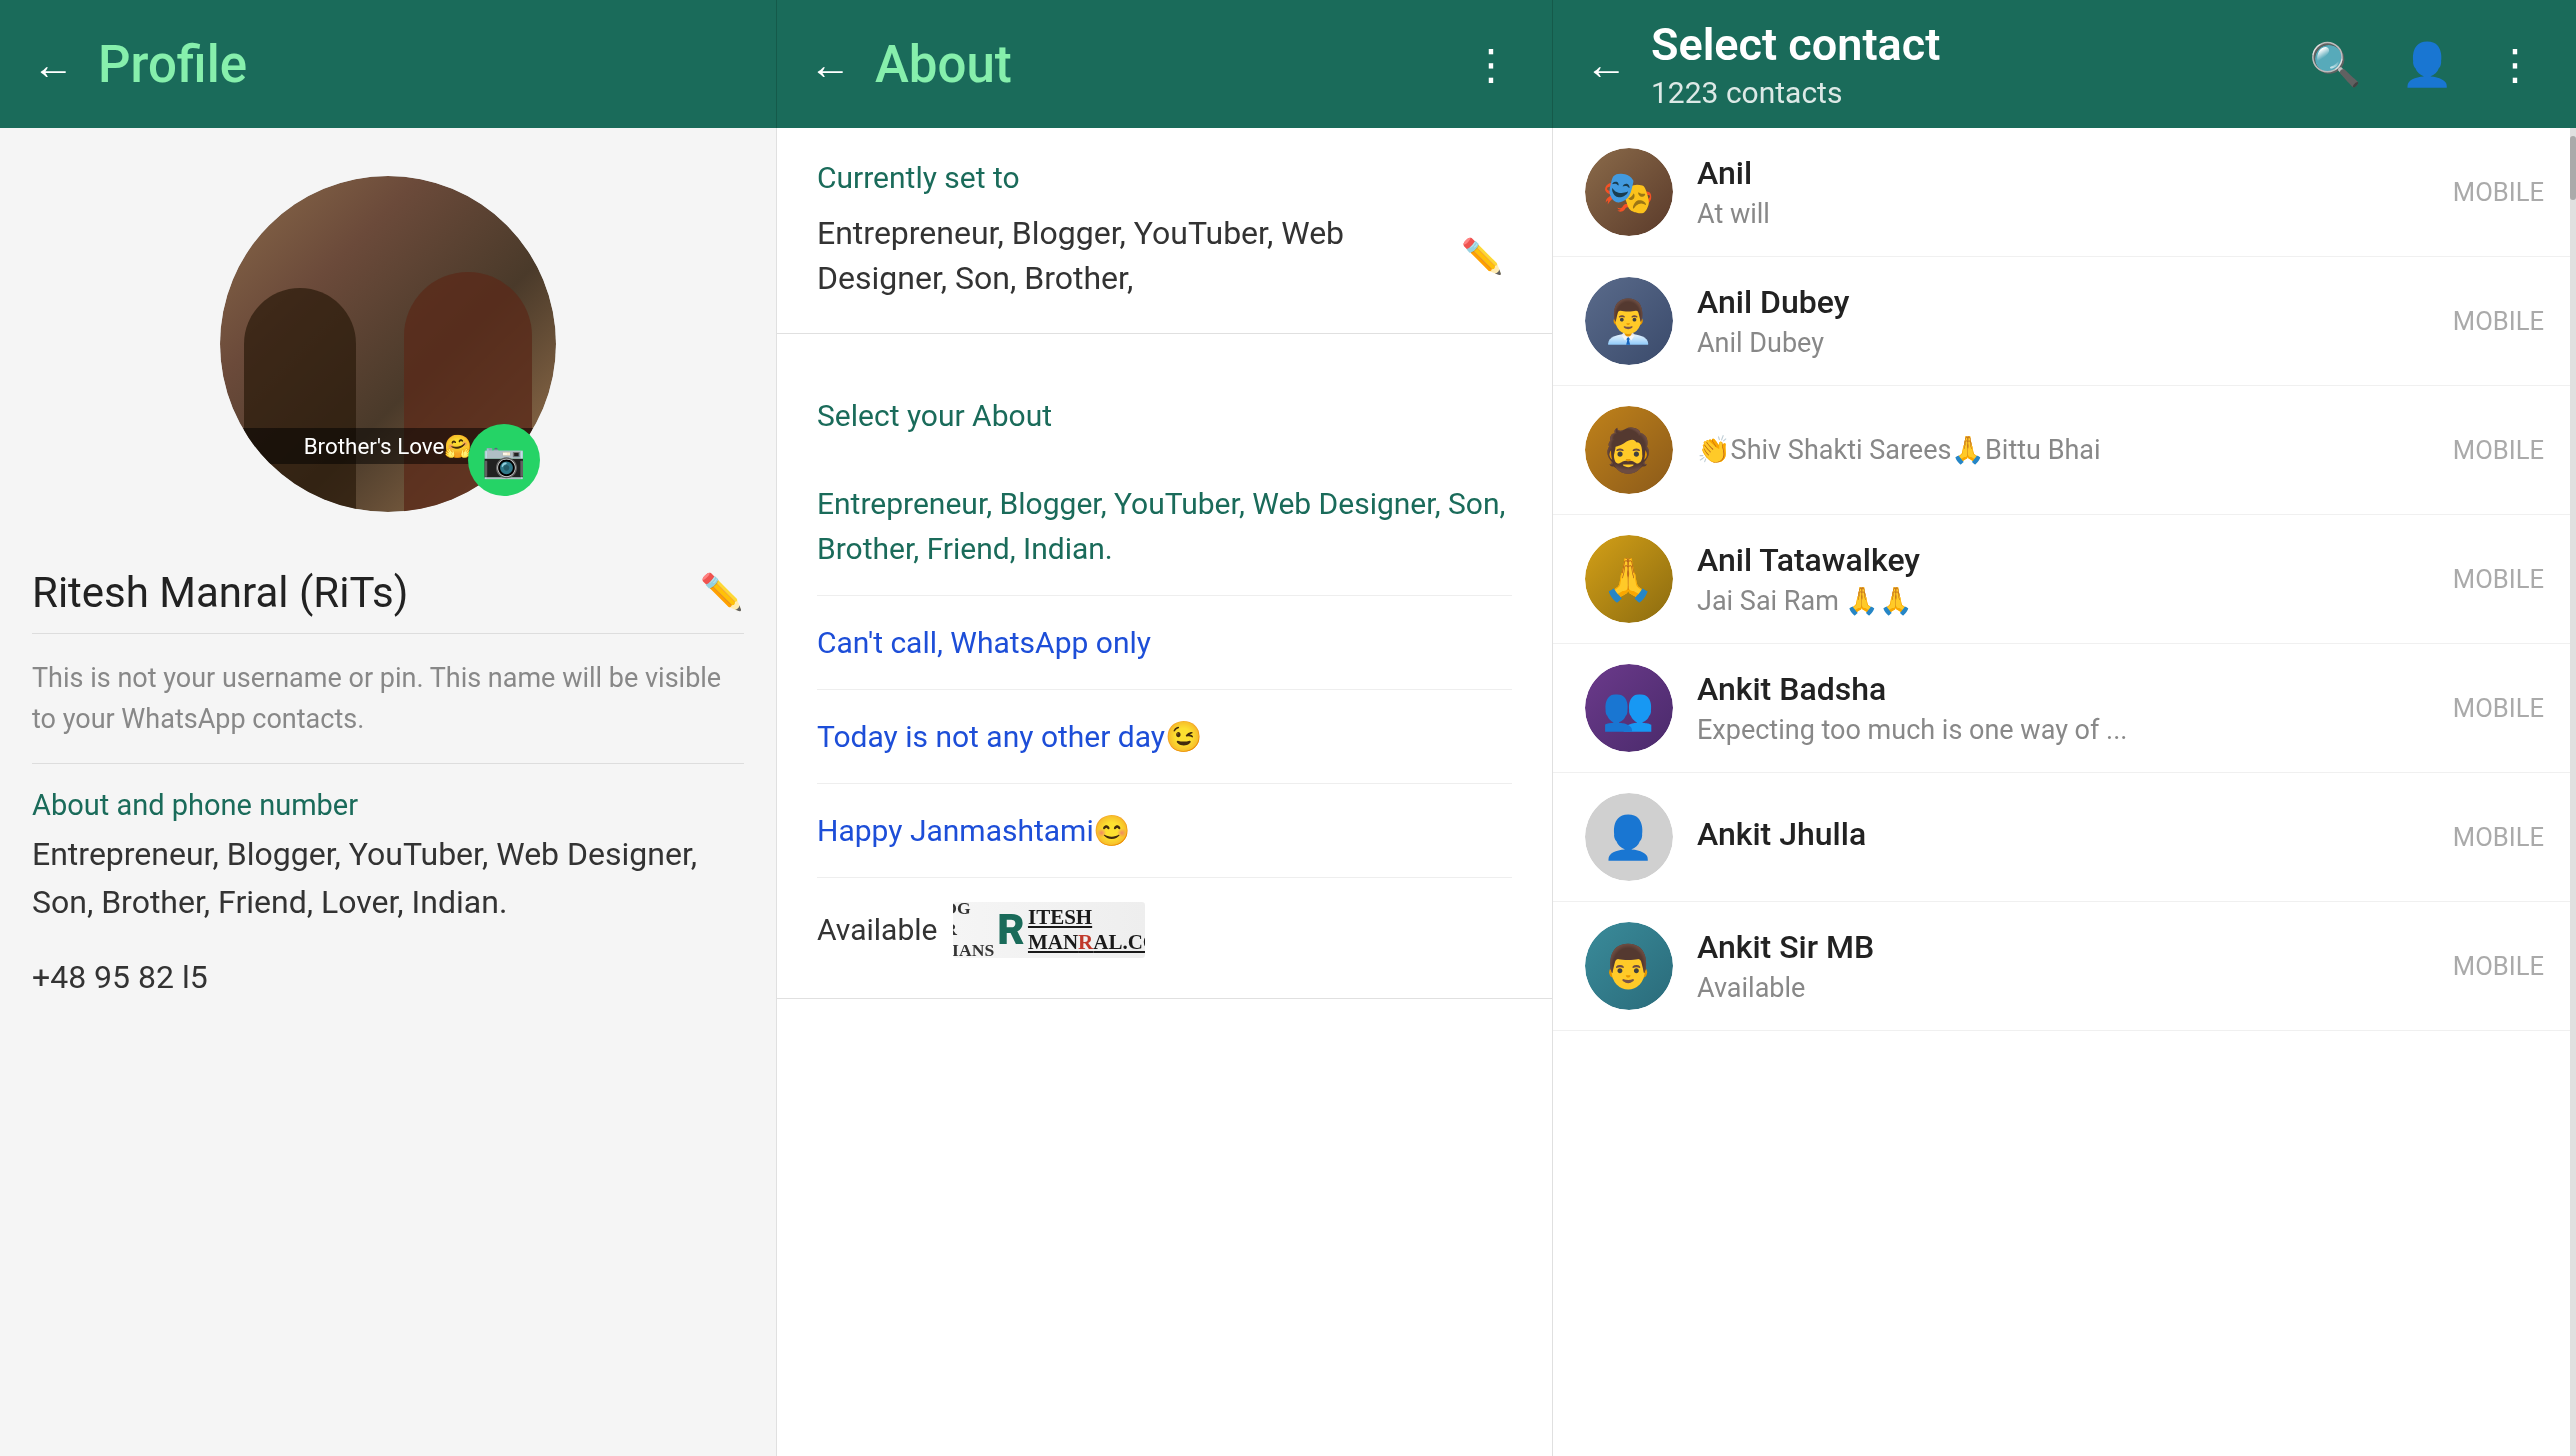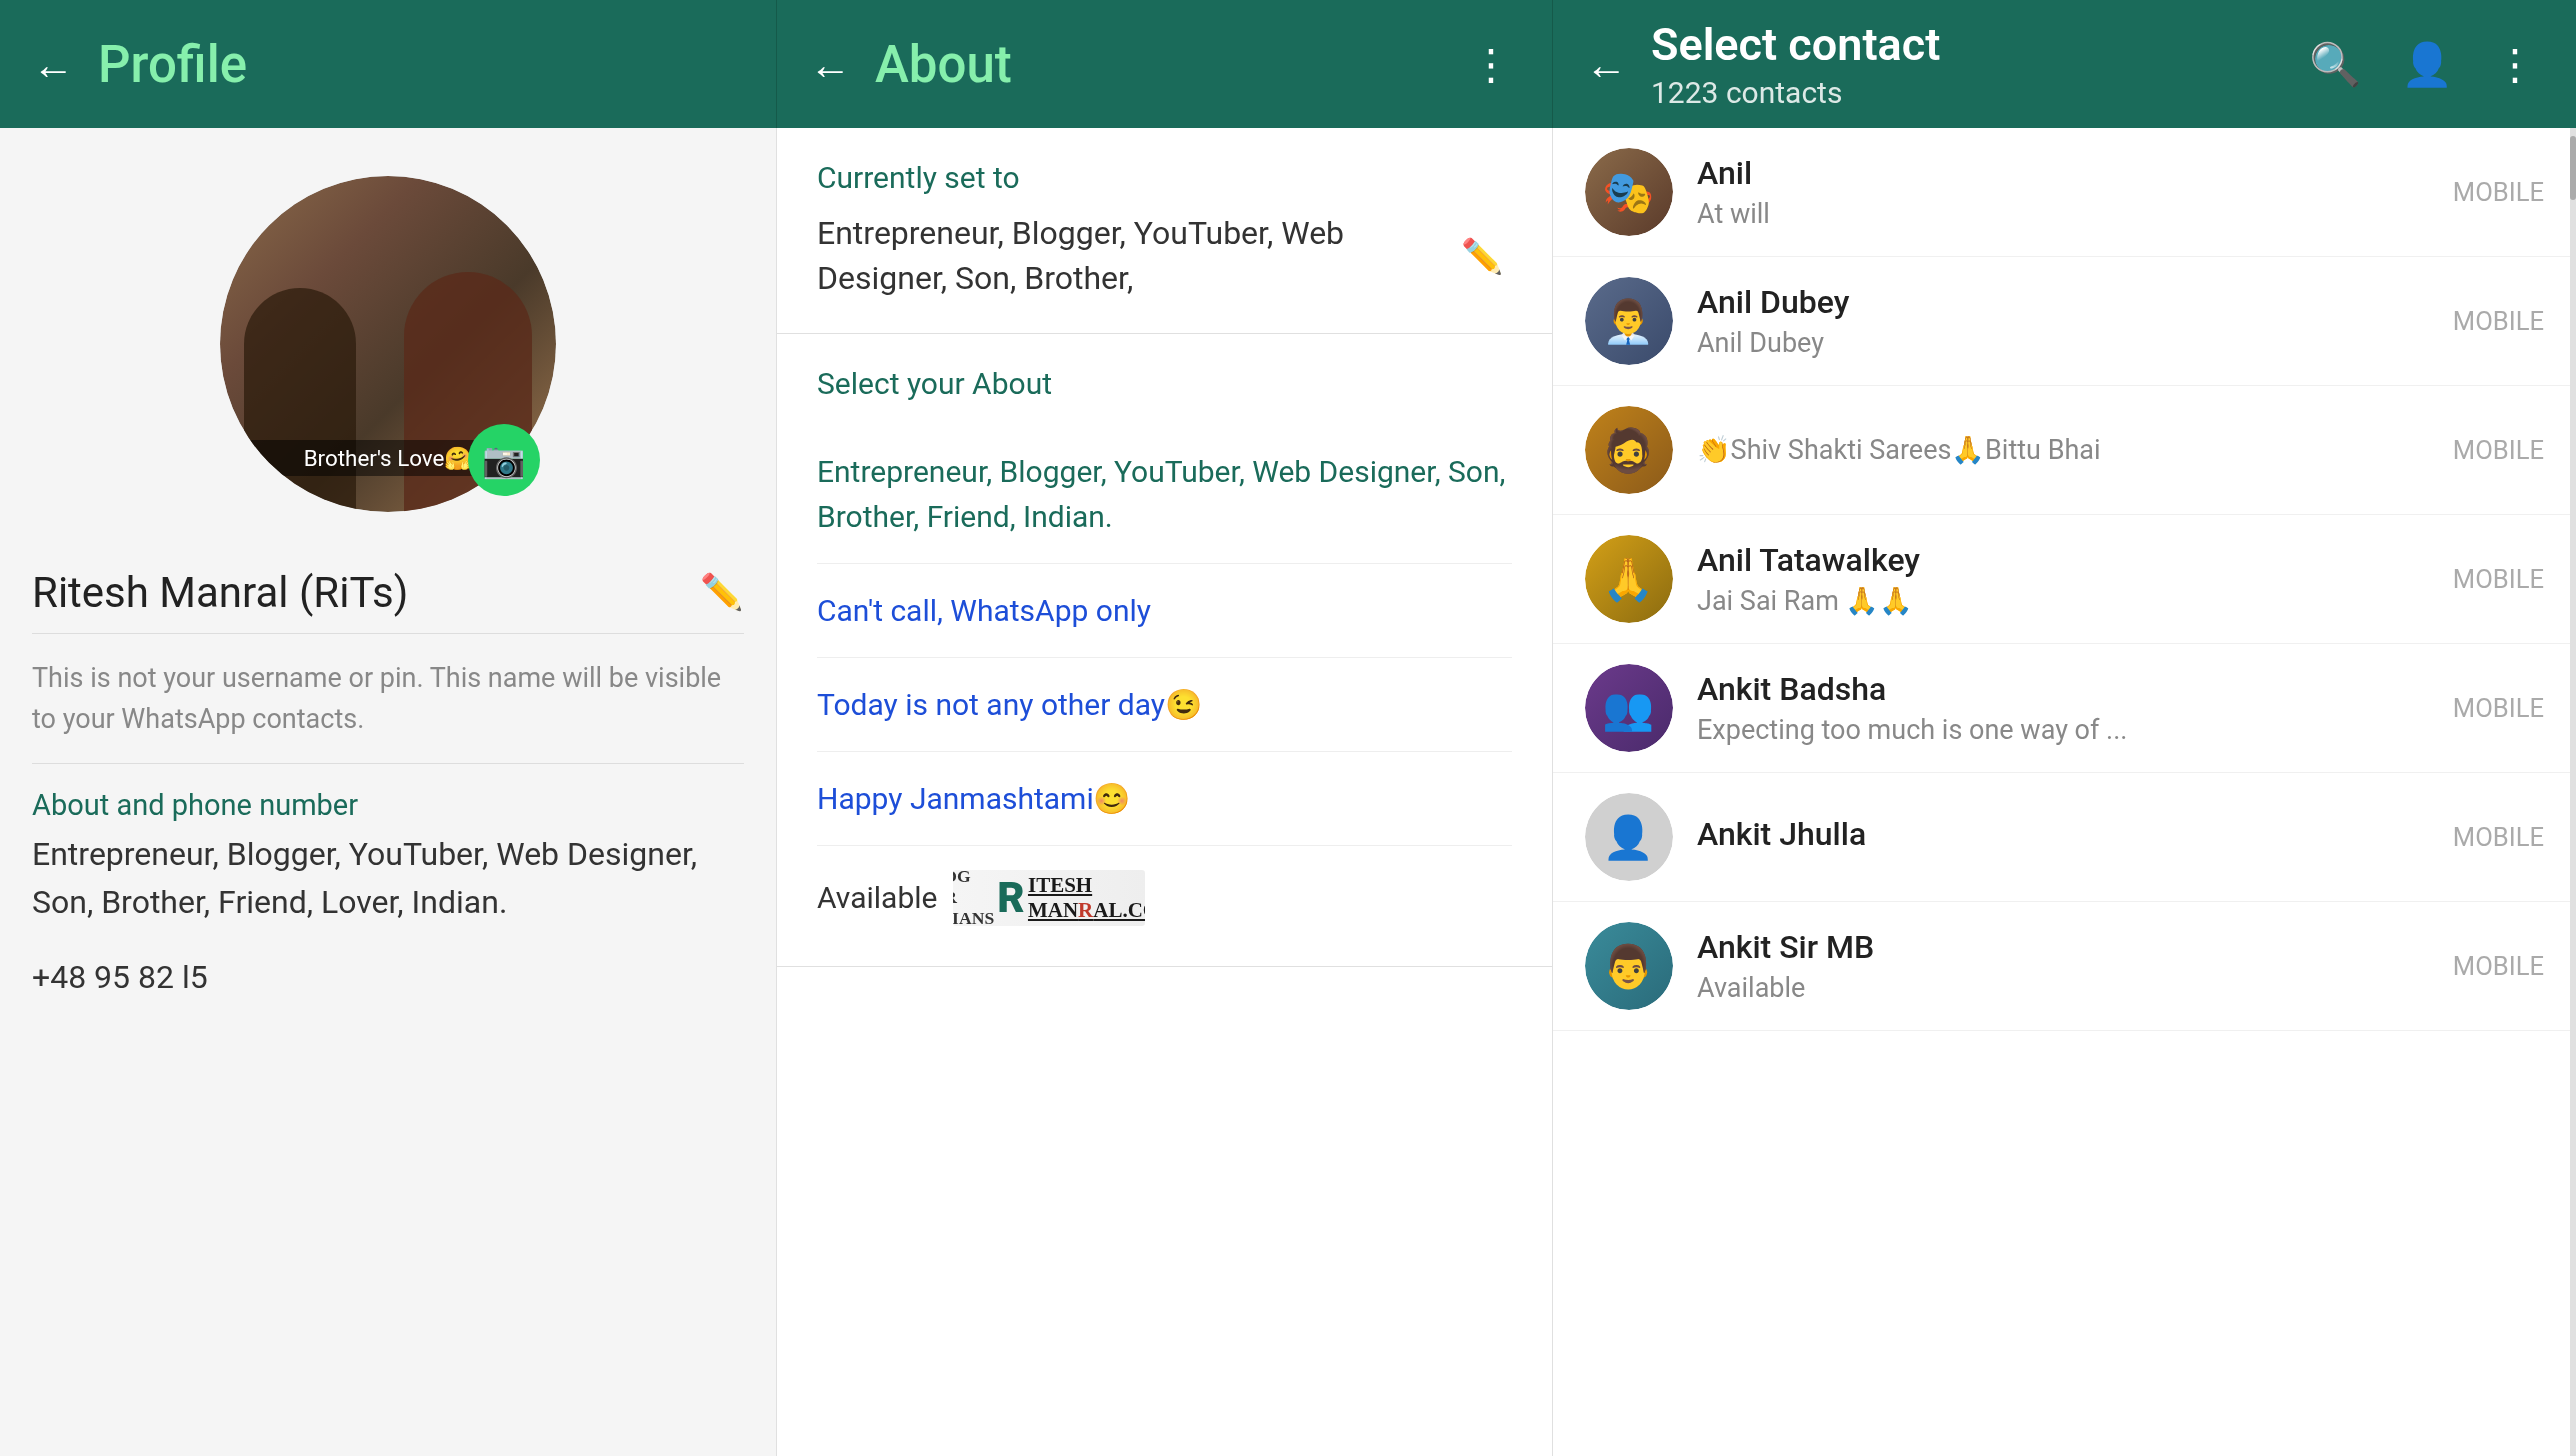--- a/index.html
+++ b/index.html
@@ -146,21 +146,21 @@
       right: 24px;
       width: 128px;
       height: 240px;
       background: #5a2a1a;
       border-radius: 64px 64px 0 0;
       opacity: 0.8;
     }
 
     .avatar-label {
       position: absolute;
-      bottom: 36px;
+      bottom: 48px;
       left: 0;
       right: 0;
       text-align: center;
       background: rgba(0,0,0,0.5);
       color: white;
       font-size: 22.4px;
       padding: 4.8px 0;
     }
 
     .camera-btn {
@@ -235,20 +235,21 @@
     }
 
     
     .about-panel {
       width: 776px;
       background: white;
       display: flex;
       flex-direction: column;
       border-left: 0.8px solid #e0e0e0;
       overflow-y: auto;
+      gap: 32px;
     }
 
     .currently-set-section {
       background: white;
       padding: 32px 40px;
       border-bottom: 0.8px solid #e0e0e0;
     }
 
     .currently-set-label {
       font-size: 30px;

